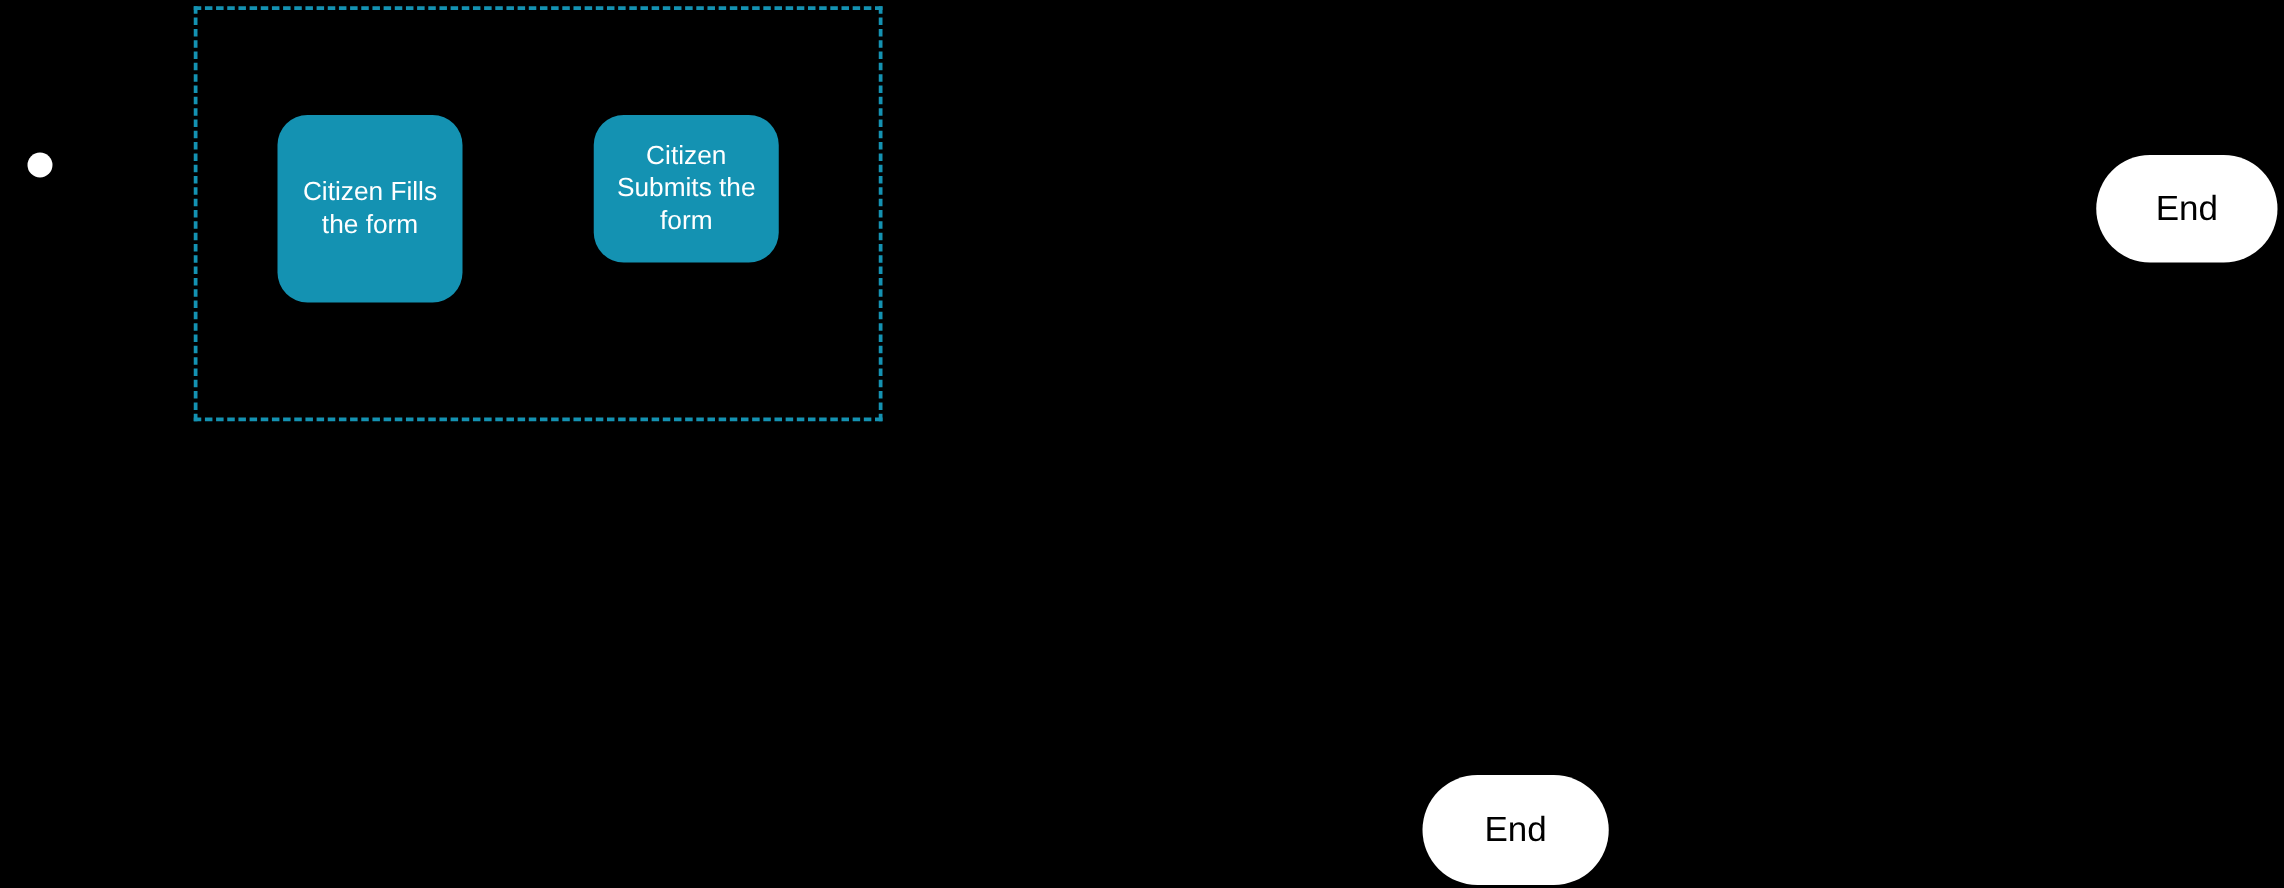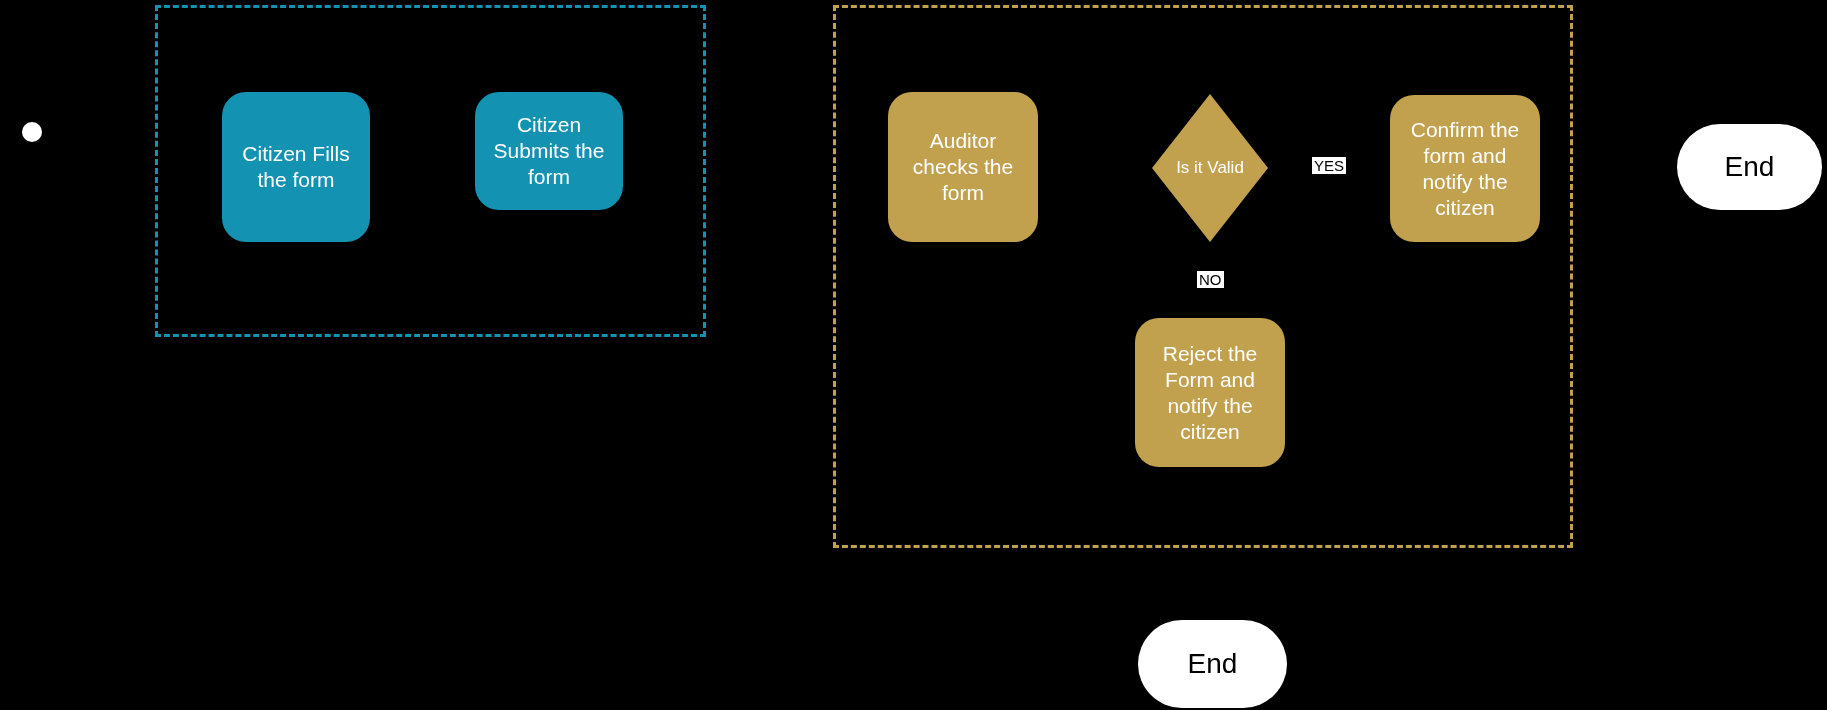--- a/index.html
+++ b/index.html
@@ -97,41 +97,20 @@
 
   <div class="group group-citizen">
     <div class="task task-citizen node-fill-form">
       <span>Citizen Fills the form</span>
     </div>
     <div class="task task-citizen node-submit-form">
       <span>Citizen Submits the form</span>
     </div>
   </div>
 
-  <div class="group group-auditor">
-    <div class="task task-auditor node-check-form">
-      <span>Auditor checks the form</span>
-    </div>
-
-    <div class="decision node-decision">
-      <span>Is it Valid</span>
-    </div>
-
-    <div class="edge-label label-yes">YES</div>
-
-    <div class="task task-auditor node-confirm">
-      <span>Confirm the form and notify the citizen</span>
-    </div>
-
-    <div class="edge-label label-no">NO</div>
-
-    <div class="task task-auditor node-reject">
-      <span>Reject the Form and notify the citizen</span>
-    </div>
-  </div>
 
   <div class="end-node end-right">
     <span>End</span>
   </div>
 
   <div class="end-node end-bottom">
     <span>End</span>
   </div>
 
 </div>

